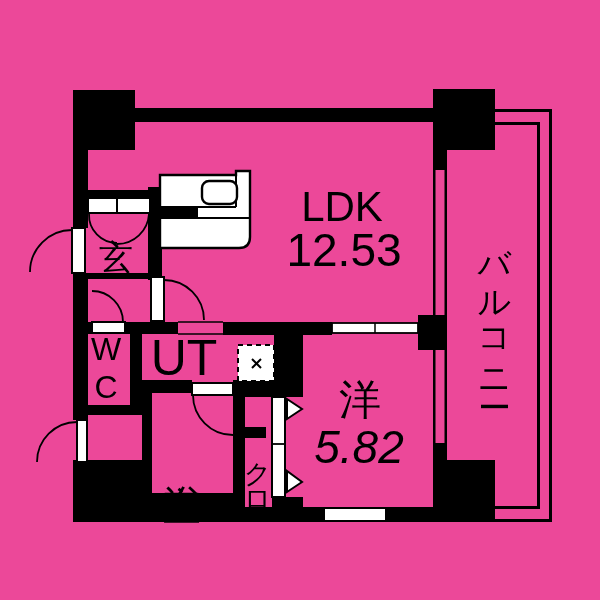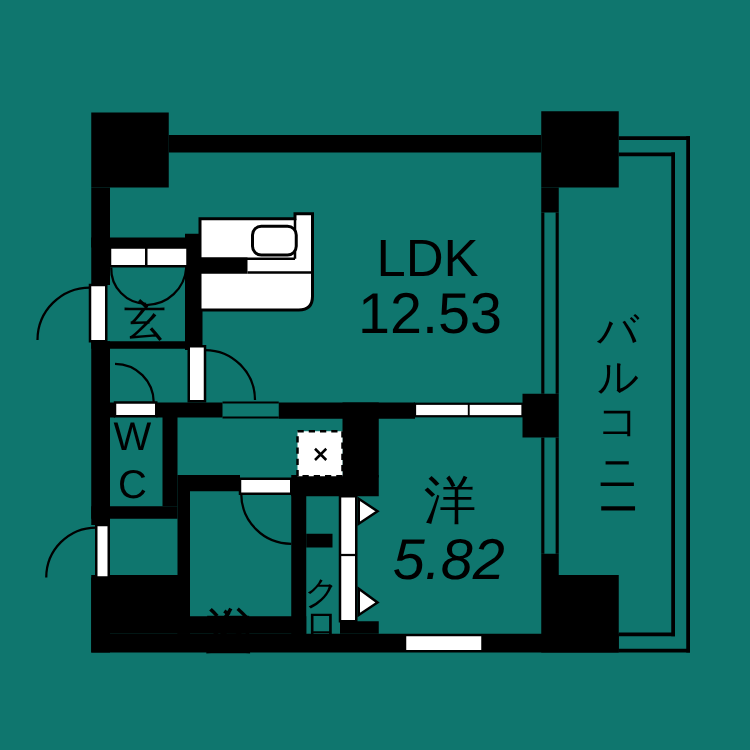--- a/index.html
+++ b/index.html
@@ -1,17 +1,17 @@
 <!DOCTYPE html>
 <html><head>
 <meta charset="utf-8">
 <style>
   html,body{margin:0;padding:0;background:#fff;}
   .stage{
-    position:relative;width:600px;height:600px;background:#0f766e;
+    position:relative;width:600px;height:600px;background:#ec4899;
     font-family:"Liberation Sans", sans-serif;color:#000;overflow:hidden;
   }
   .stage svg{position:absolute;left:0;top:0;width:600px;height:600px;}
   .lbl{
     position:absolute;transform:translate(-50%,-50%);
     line-height:1;white-space:nowrap;color:#000;text-align:center;
   }
   .vert{
     writing-mode:vertical-rl;text-orientation:upright;
   }
@@ -124,18 +124,19 @@
 
   <div class="lbl" style="left:360px;top:400px;font-size:42px;">洋</div>
   <div class="lbl" style="left:359px;top:447px;font-size:46px;font-style:italic;">5.82</div>
 
   <div class="lbl vert" style="left:495px;top:310px;font-size:33px;letter-spacing:3px;">バルコニー</div>
 
   <div class="lbl" style="left:116px;top:257px;font-size:34px;">玄</div>
 
   <div class="lbl vert" style="left:106px;top:369px;font-size:32px;letter-spacing:2px;">WC</div>
 
+  <div class="lbl" style="left:184px;top:358px;font-size:50px;">UT</div>
 
   <div class="lbl vert" style="left:182px;top:455px;font-size:38px;">浴室</div>
 
   <div class="lbl vert" style="left:257px;top:474px;font-size:27px;">クロ</div>
 
 </div>
 
 </body></html>

